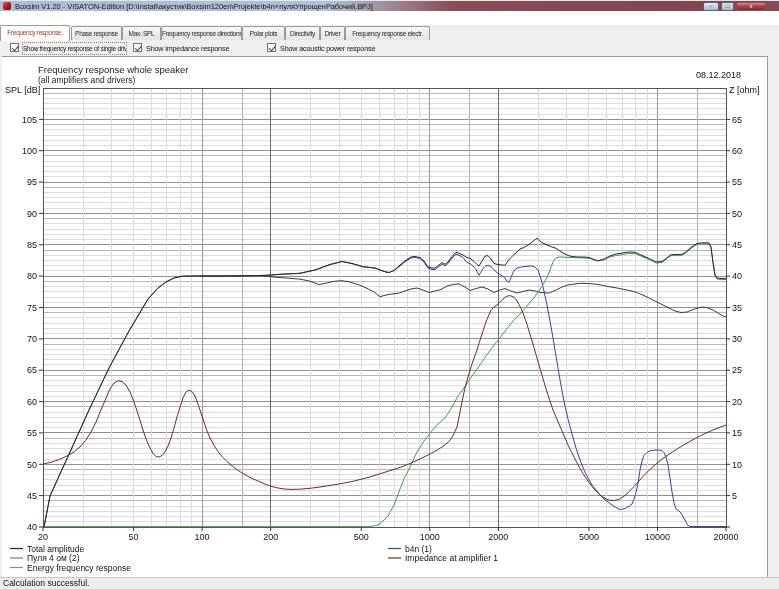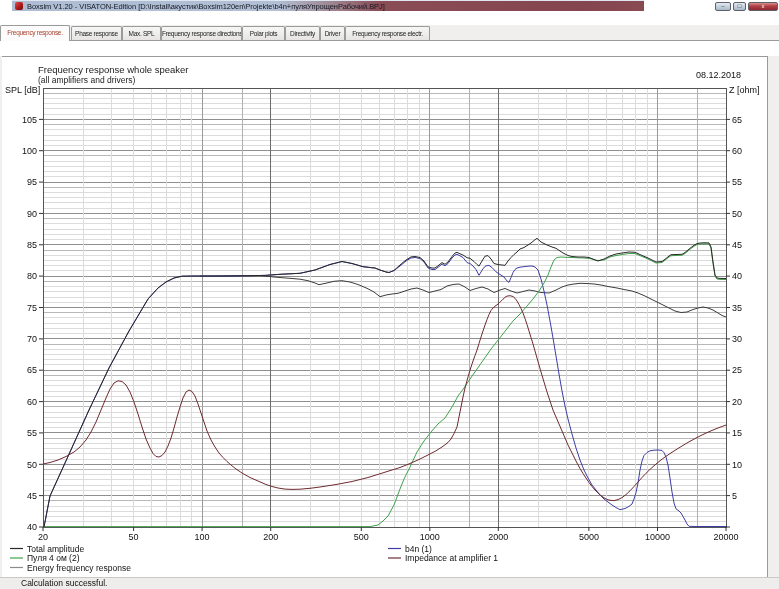--- a/index.html
+++ b/index.html
@@ -1,17 +1,17 @@
 <!DOCTYPE html>
 <html><head><meta charset="utf-8">
 <style>
 * { margin:0; padding:0; box-sizing:border-box; }
 html,body { width:779px; height:589px; overflow:hidden; font-family:"Liberation Sans", sans-serif; }
 #win { position:relative; width:779px; height:589px; background:#ffffff; }
-#titlebar { position:absolute; left:12px; top:0; width:632px; height:11px;
+#titlebar { position:absolute; left:0; top:0; width:779px; height:11px;
   background:linear-gradient(to right,#aebdd3 0%,#b2bfd4 42%,#a08a96 50%,#8a4c55 58%,#85454e 90%,#8a4a52 100%);
   border-top:1px solid #dfe7f2; }
 #titlebar .ticon { position:absolute; left:3px; top:1px; width:8px; height:8px;
   background:linear-gradient(135deg,#e05050 0%,#b01818 55%,#701010 100%); border-radius:2px; }
 #titlebar .ttext { position:absolute; left:15px; top:0px; font-size:7.5px; letter-spacing:-0.05px; line-height:11px; color:#141824; white-space:nowrap; }
 .wbtns { position:absolute; left:703px; top:1px; height:10px; }
 .wb { position:absolute; top:0; height:9px; border:1px solid #60606c; border-radius:2px;
   background:linear-gradient(#e3eaf2,#a9b8c8); color:#333; font-size:6px; line-height:7px; text-align:center; }
 .wb.close { background:linear-gradient(#d98c8c,#b04046 45%,#8c2830); color:#fff; }
 #menubar { position:absolute; left:0; top:11px; width:779px; height:14px; background:#f2f1ef; border-bottom:1px solid #e6e5e3;
@@ -26,21 +26,21 @@
 .cb { position:absolute; top:3px; height:11px; font-size:7.2px; letter-spacing:-0.15px; line-height:11px; color:#111; white-space:nowrap; }
 .cb .lbl { display:inline-block; vertical-align:top; }
 .box { display:inline-block; width:9px; height:9px; border:1px solid #707070; background:#fff; margin-right:4px; position:relative; top:0px; }
 .box:after { content:""; position:absolute; left:1px; top:1.5px; width:4.5px; height:2.5px; border-left:1.5px solid #333; border-bottom:1.5px solid #333; transform:rotate(-50deg); }
 .focus { outline:1px dotted #888; max-width:103px; overflow:hidden; font-size:6.5px; letter-spacing:-0.25px; }
 #panel { position:absolute; left:2px; top:56px; width:765px; height:521px; background:#ffffff; border-top:1px solid #9a9a9a; }
 #rstrip { position:absolute; left:767px; top:56px; width:12px; height:521px; background:#f0efed; border-left:1px solid #9a9a9a; }
 #lstrip { position:absolute; left:0; top:56px; width:2px; height:521px; background:#f0efed; }
 #statusbar { position:absolute; left:0; top:577px; width:779px; height:12px; background:#eeedeb; border-top:1px solid #c9c8c6;
   font-size:8.5px; color:#111; line-height:11px; }
-#statusbar span { position:absolute; left:21px; top:0px; }
+#statusbar span { position:absolute; left:3px; top:0px; }
 svg text { font-family:"Liberation Sans", sans-serif; }
 .ax { font-size:9px; fill:#111; }
 .tt { font-size:9.5px; fill:#222; }
 .ts { font-size:8.5px; fill:#222; }
 .lg { font-size:8.5px; fill:#111; }
 #chart { position:absolute; left:0; top:0; z-index:1; }
 </style></head>
 <body>
 <div id="win">
 <div id="panel"></div>
@@ -276,15 +276,20 @@
   <div class="tab sel" style="left:0px; width:70px;">Frequency response.</div>
   <div class="tab" style="left:71px; width:51px;">Phase response</div>
   <div class="tab" style="left:122px; width:39px;">Max. SPL</div>
   <div class="tab" style="left:161px; width:81px;">Frequency response directions</div>
   <div class="tab" style="left:242px; width:43px;">Polar plots</div>
   <div class="tab" style="left:285px; width:35px;">Directivity</div>
   <div class="tab" style="left:320px; width:25px;">Driver</div>
   <div class="tab" style="left:345px; width:85px;">Frequency response electr.</div>
 </div>
 <div id="tabline"></div>
+<div id="cbrow">
+  <div class="cb" style="left:10px"><span class="box"></span><span class="lbl focus">Show frequency response of single drive</span></div>
+  <div class="cb" style="left:133px"><span class="box"></span><span class="lbl">Show impedance response</span></div>
+  <div class="cb" style="left:267px"><span class="box"></span><span class="lbl">Show acoustic power response</span></div>
+</div>
 <div id="statusbar">
       <span>Calculation successful.</span>
     </div>
 </div>
 </body></html>

